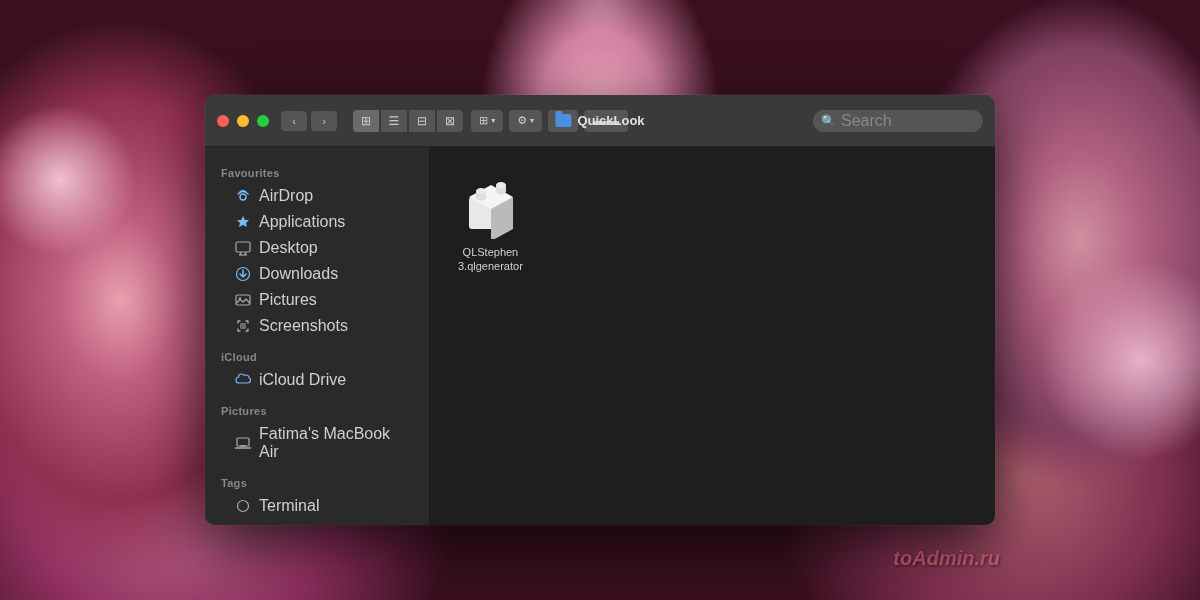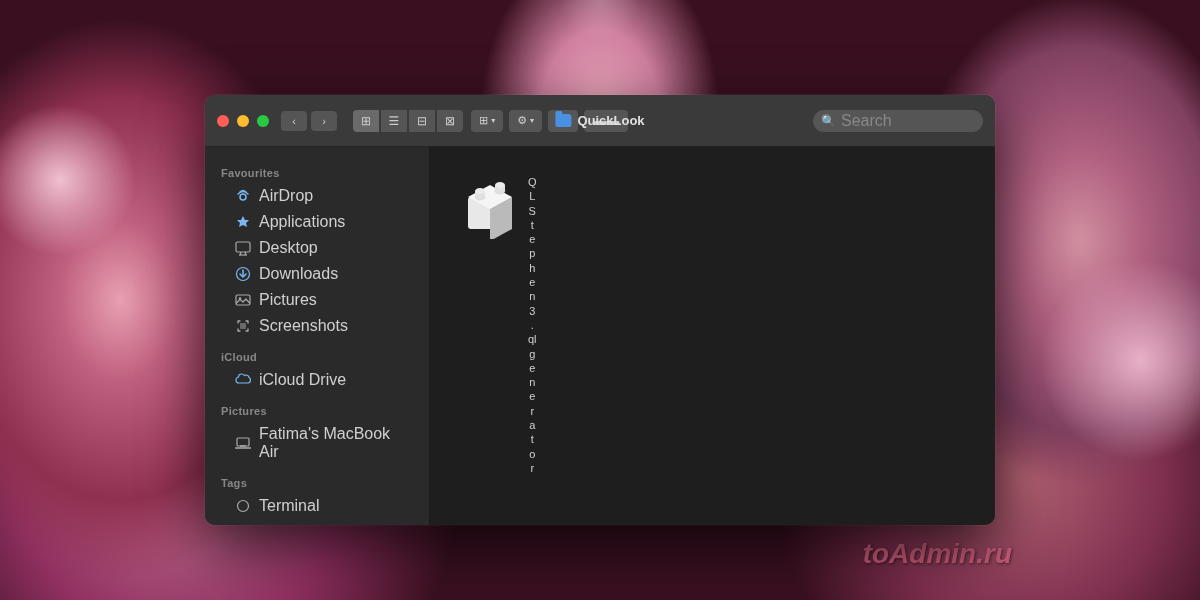--- a/index.html
+++ b/index.html
@@ -42,23 +42,23 @@
       inset: 0;
       background:
         radial-gradient(circle 150px at 5% 30%, #f0c0d0 0%, transparent 50%),
         radial-gradient(circle 200px at 95% 60%, #e8b0c8 0%, transparent 50%),
         radial-gradient(circle 100px at 50% 0%, #ffffff30 0%, transparent 40%);
     }
 
     .watermark {
       position: absolute;
       bottom: 30px;
-      right: 188px;
+      right: 200px;
       color: rgba(220, 100, 130, 0.85);
-      font-size: 28px;
+      font-size: 20px;
       font-weight: bold;
       font-style: italic;
       z-index: 2;
       text-shadow: 1px 1px 3px rgba(0,0,0,0.5);
     }
 
     .finder-window {
       position: absolute;
       top: 95px;
       left: 205px;
@@ -275,21 +275,22 @@
     
     .file-area {
       flex: 1;
       background: #1e1e1e;
       padding: 20px;
       overflow: auto;
     }
 
     .file-icon-wrapper {
       display: inline-flex;
-      align-items: flex-start;
+      flex-direction: column;
+      align-items: flex-end;
       gap: 6px;
       padding: 8px;
       border-radius: 6px;
       cursor: pointer;
       max-width: 90px;
     }
 
     .plugin-icon {
       width: 64px;
       height: 64px;

